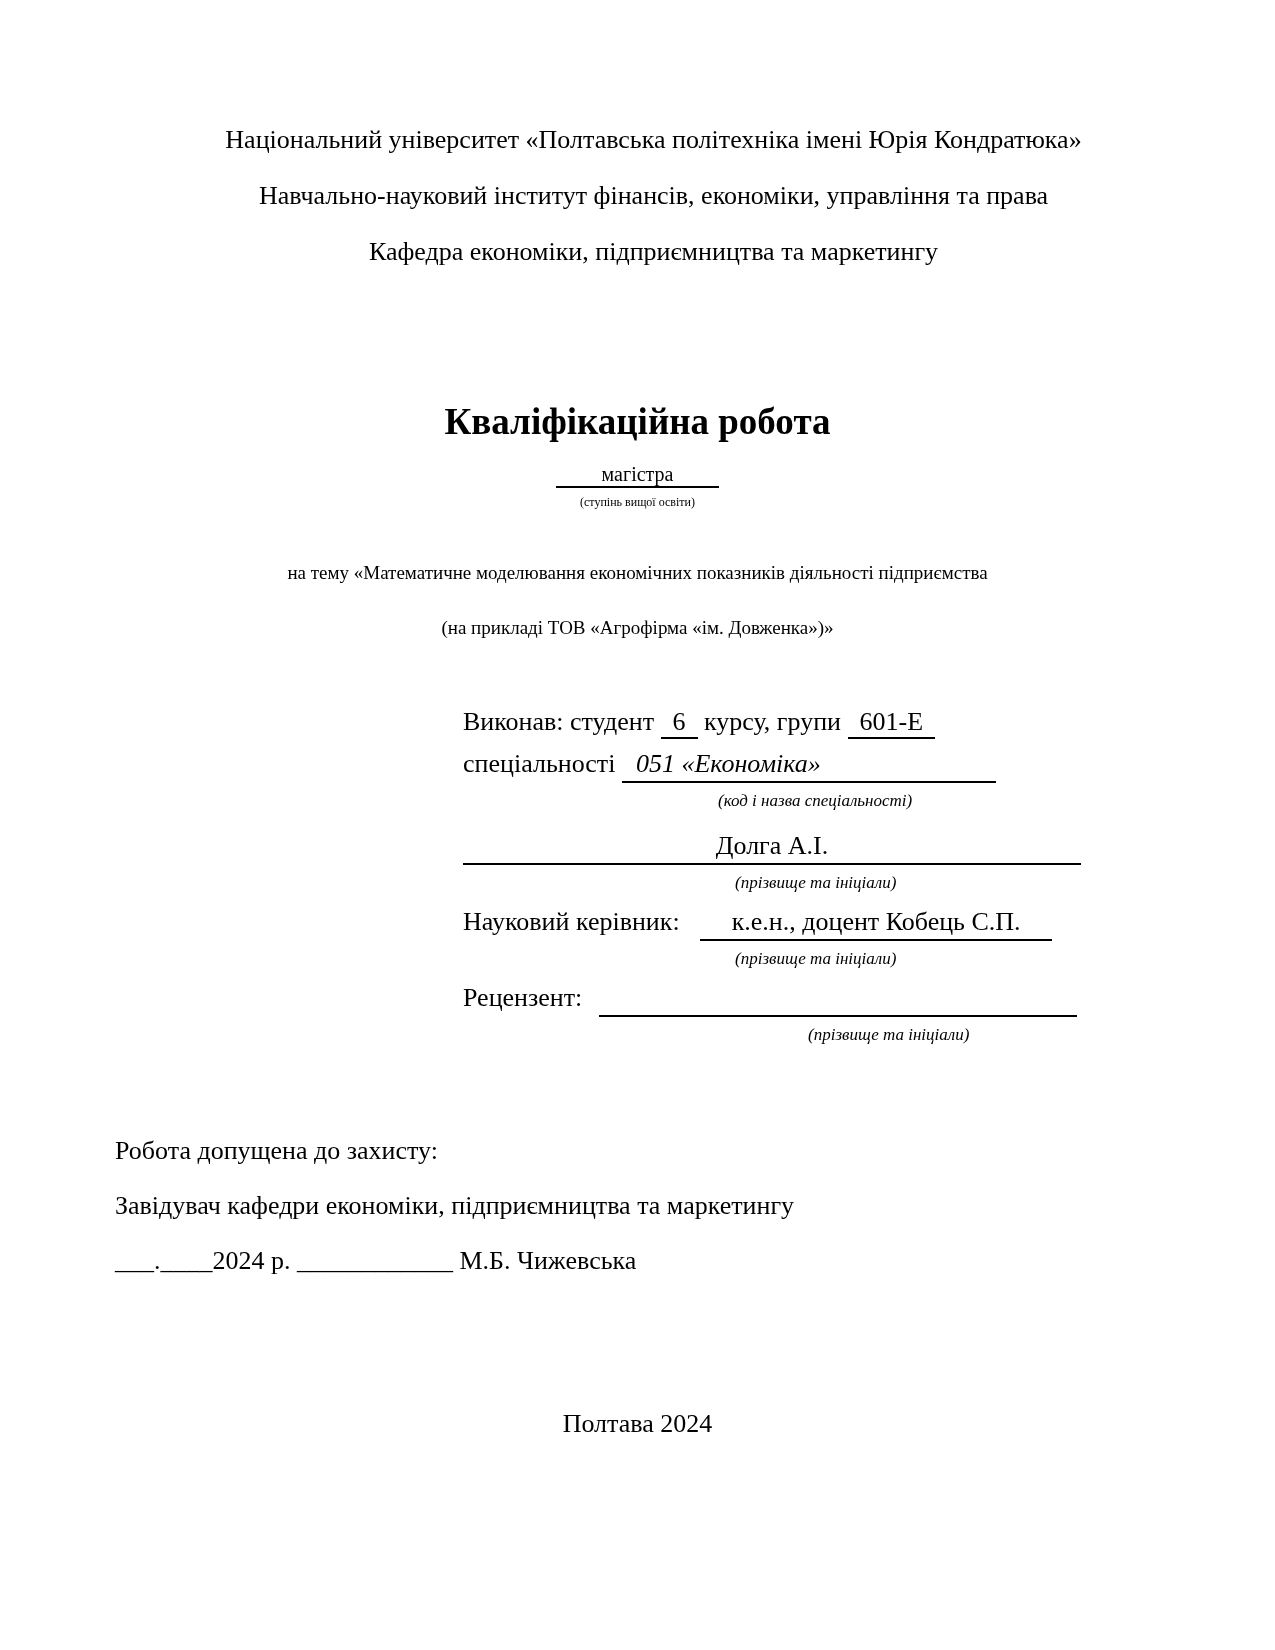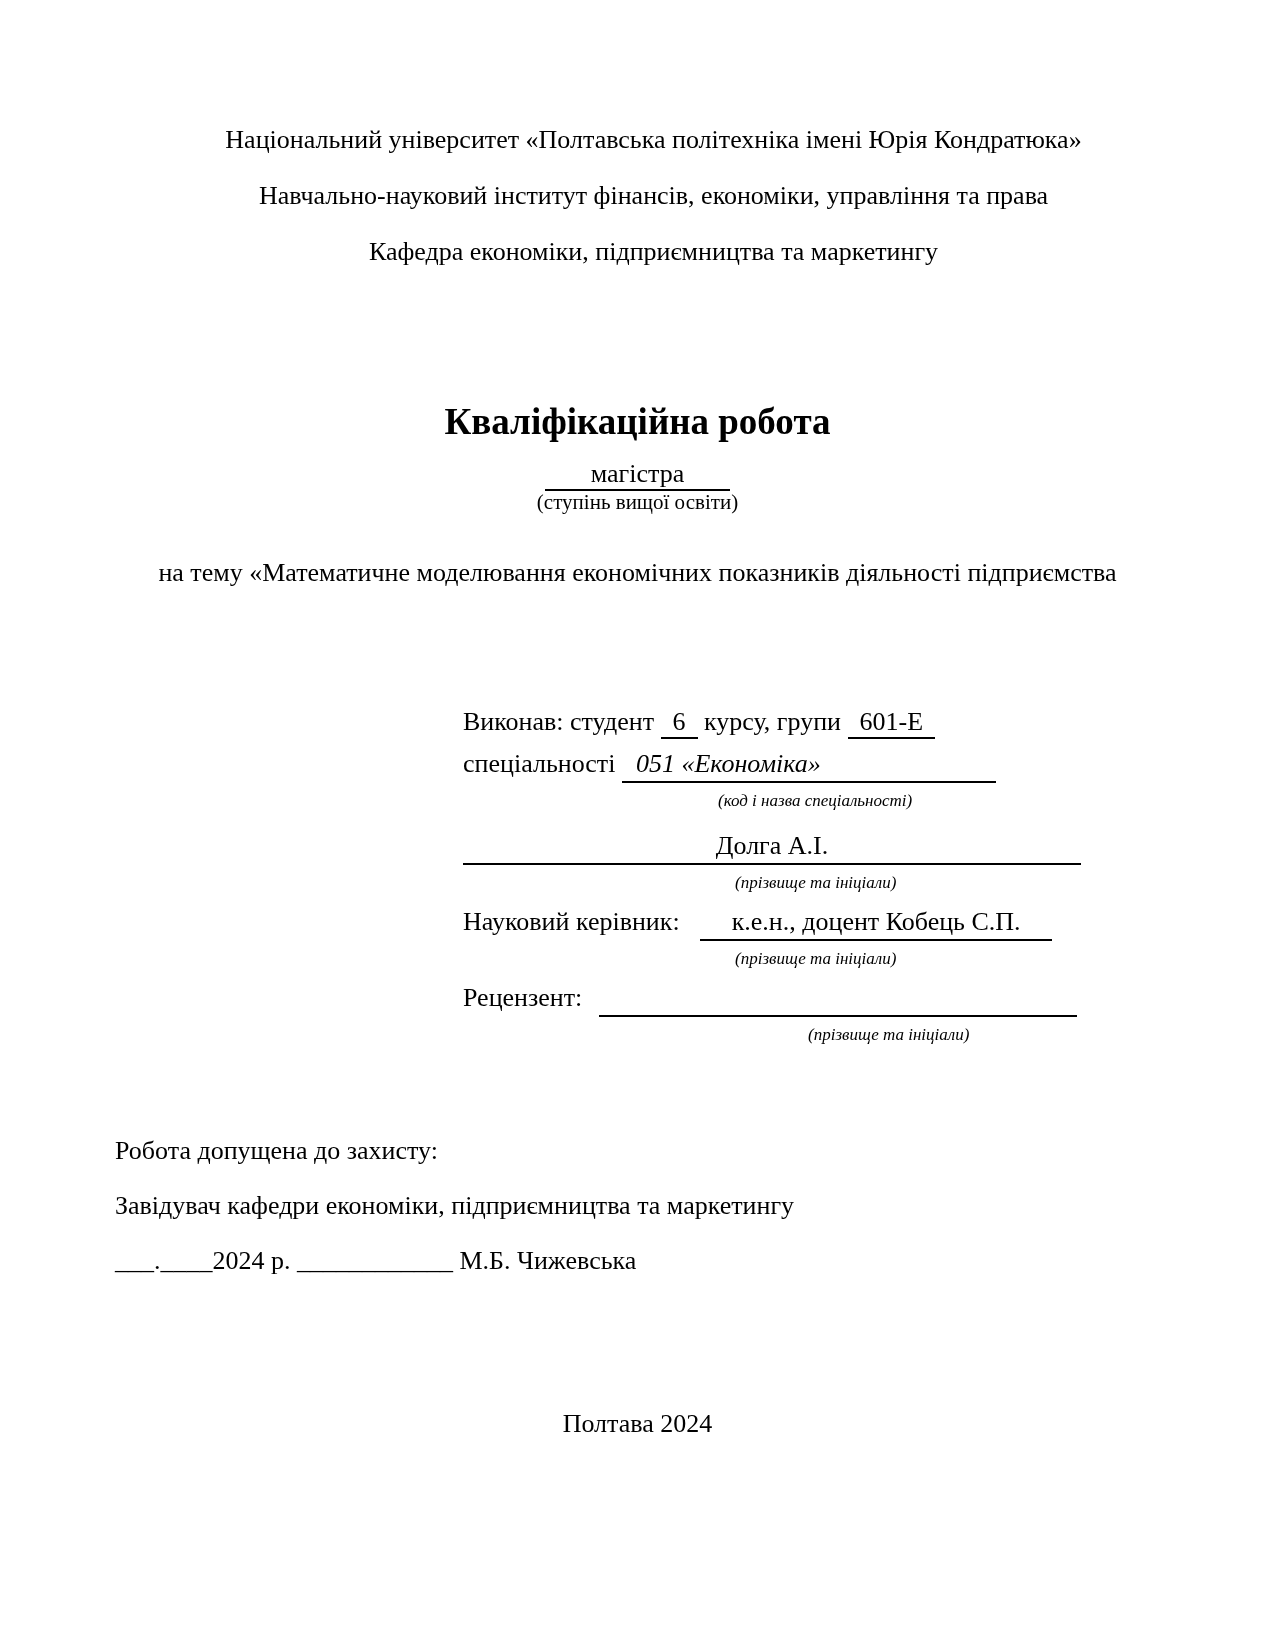--- a/index.html
+++ b/index.html
@@ -30,37 +30,37 @@
 
   .main-title {
     top: 398px;
     font-size: 37px;
     font-weight: bold;
     line-height: 48px;
   }
 
   .degree-line {
     top: 458px;
-    font-size: 26px;
+    font-size: 20px;
     line-height: 32px;
   }
   .degree-underline {
     border-bottom: 2px solid #000;
     padding: 0 46px 1px 46px;
   }
 
   .degree-caption {
     top: 492px;
-    font-size: 21px;
+    font-size: 12px;
     line-height: 20px;
   }
 
   .topic-block {
     top: 545px;
-    font-size: 26px;
+    font-size: 19px;
     line-height: 55px;
   }
   .topic-block p { margin: 0; }
 
   .author-block {
     top: 705px;
     left: 425px;
     width: 640px;
     font-size: 26px;
     margin-left: 38px;
@@ -141,20 +141,21 @@
   <div class="abs centered main-title">Кваліфікаційна робота</div>
 
   <div class="abs centered degree-line">
     <span class="degree-underline">магістра</span>
   </div>
 
   <div class="abs centered degree-caption">(ступінь вищої освіти)</div>
 
   <div class="abs centered topic-block">
     <p>на тему «Математичне моделювання економічних показників діяльності підприємства</p>
+    <p>(на прикладі ТОВ «Агрофірма «ім. Довженка»)»</p>
   </div>
 
   <div class="abs author-block">
 
     <p class="a-line">
       <span>Виконав: студент</span>
       <span class="ul pad-sm">6</span>
       <span>курсу, групи</span>
       <span class="ul pad-sm">601-Е</span>
     </p>

